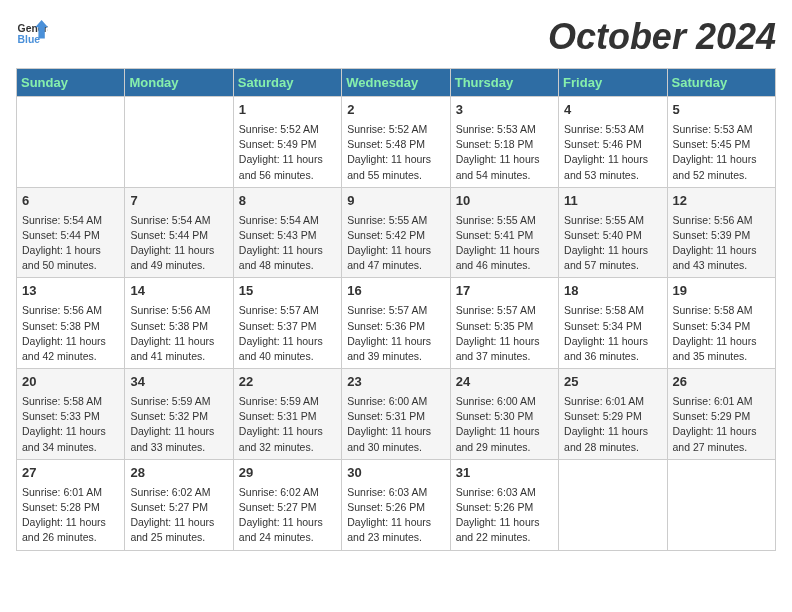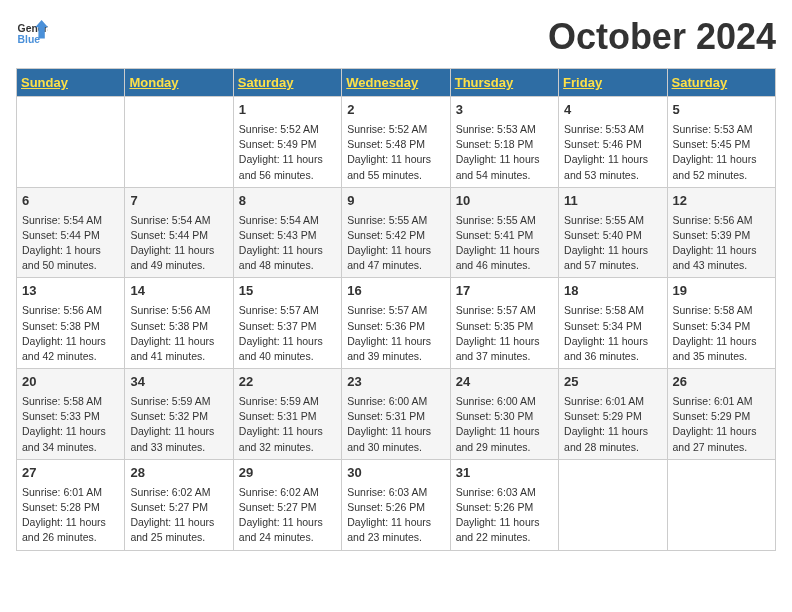--- a/index.html
+++ b/index.html
@@ -25,39 +25,39 @@
       width: 32px;
       height: 32px;
     }
     .title-area {
       text-align: right;
     }
     .month-title {
       font-size: 36px;
       font-weight: bold;
       color: #333;
+      font-style: italic;
     }
     .location-title {
       font-size: 15px;
       color: #555;
     }
     table {
       width: 100%;
       border-collapse: collapse;
       font-size: 11px;
     }
     thead th {
       background-color: #2e6da4;
-      color: #fde047;
+      color: #86efac;
       padding: 6px 4px;
       text-align: left;
       font-size: 13px;
       font-weight: bold;
       border: 1px solid #ccc;
-      text-decoration: underline;
     }
     td {
       border: 1px solid #ccc;
       vertical-align: top;
       padding: 4px 5px;
       height: 80px;
       width: 108px;
       color: #333;
       font-size: 10.5px;
       line-height: 1.45;

